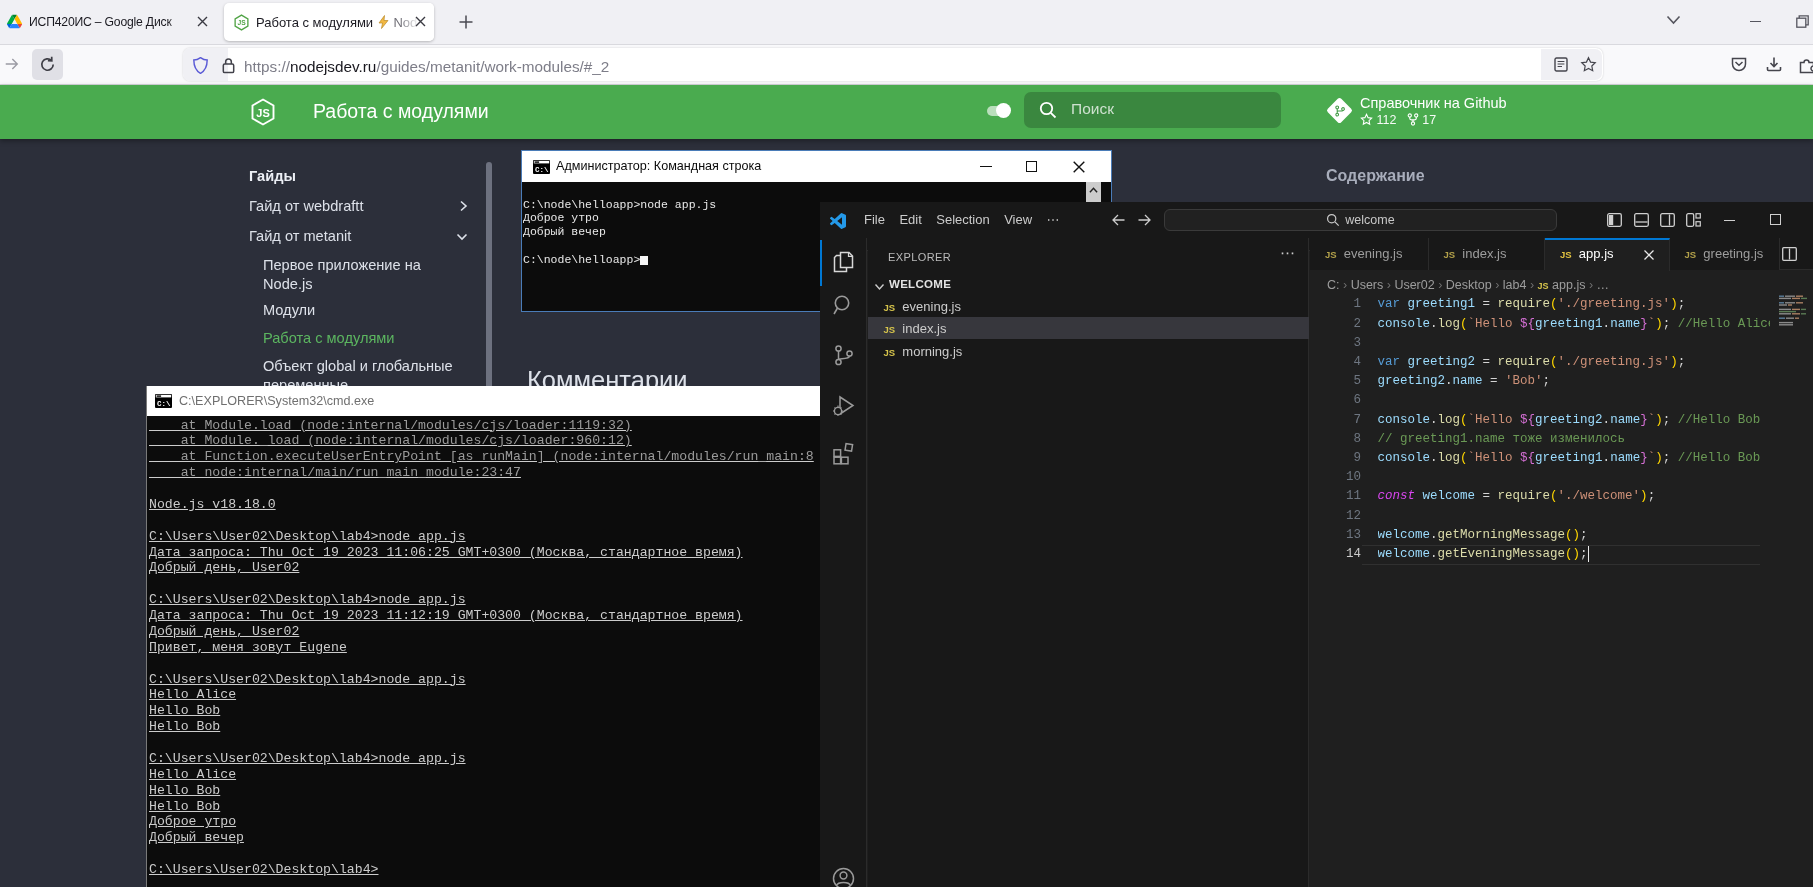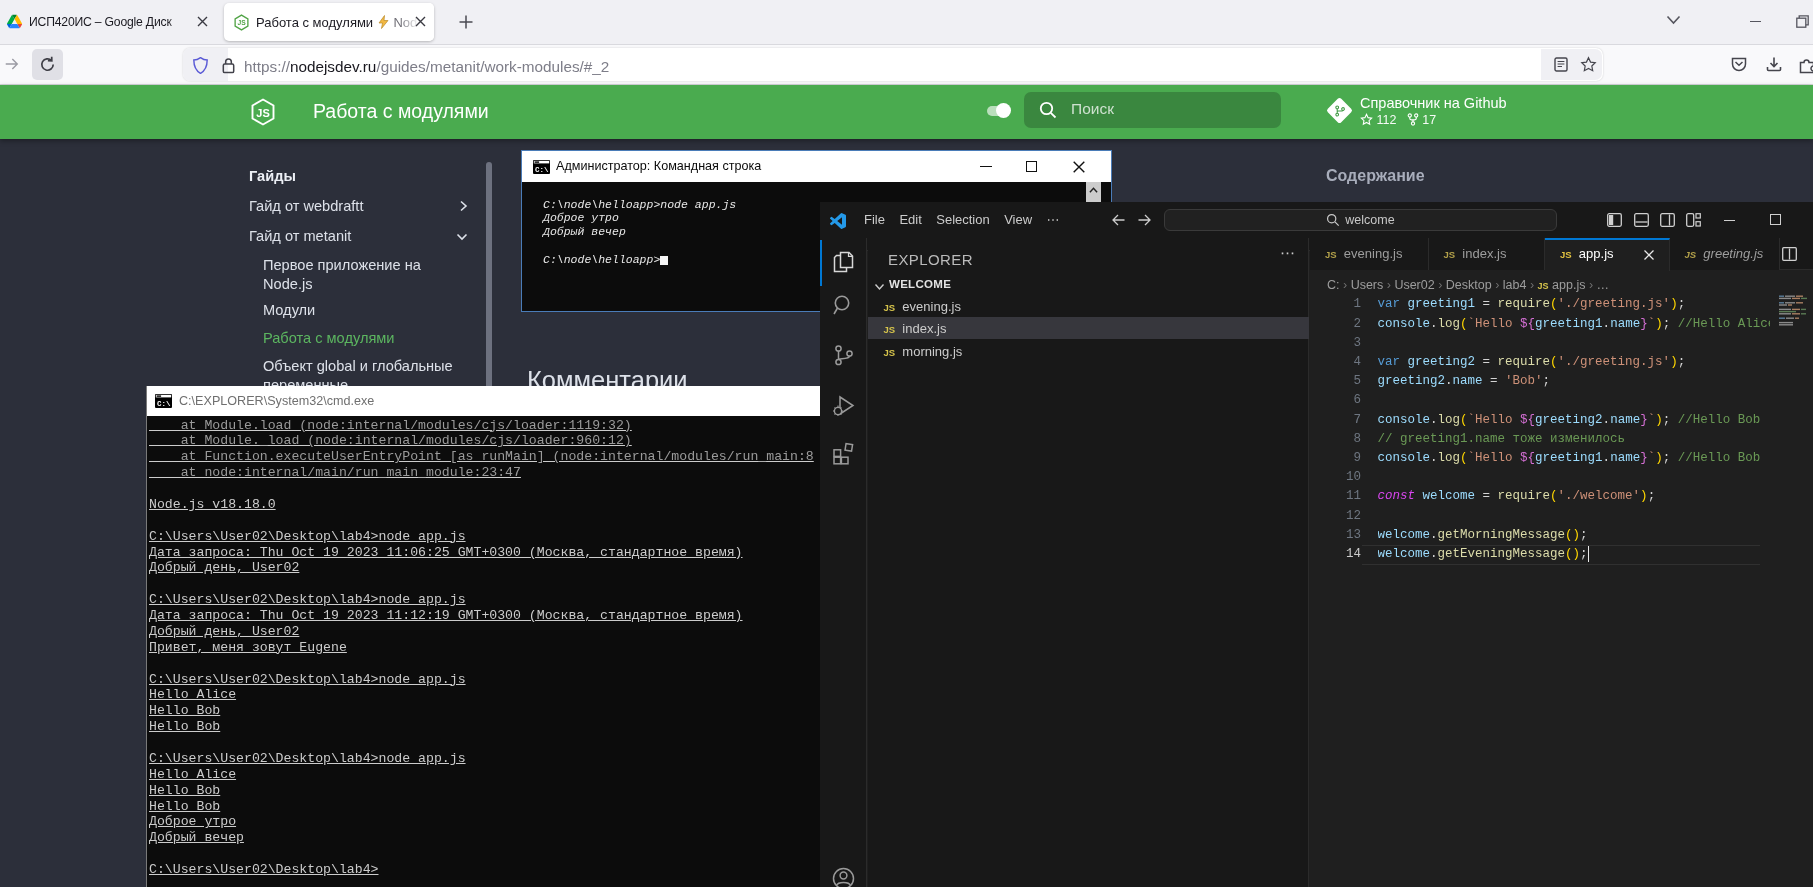--- a/index.html
+++ b/index.html
@@ -174,21 +174,21 @@
       <text x="2" y="11.5" font-size="7.5" font-weight="bold" fill="#ffffff" font-family="Liberation Mono">C:\</text>
     </svg>
     <div class="abs" style="left:34px;top:8px;font-size:12.6px;color:#0a0a0a;">Администратор: Командная строка</div>
     <div class="abs" style="left:458px;top:15px;width:12px;height:1.4px;background:#111;"></div>
     <div class="abs" style="left:504px;top:10px;width:10.5px;height:10.5px;border:1.4px solid #111;"></div>
     <svg class="abs" style="left:551px;top:10px;" width="12" height="12" viewBox="0 0 12 12">
         <path d="M0.7 0.7 L11.3 11.3 M11.3 0.7 L0.7 11.3" stroke="#111" stroke-width="1.4"></path>
       </svg>
   </div>
 
-  <pre class="mono" style="position:absolute;left:21px;top:46.5px;font-size:11.5px;line-height:13.9px;color:#e8e8e8;font-style:italic;">C:\node\helloapp&gt;node app.js
+  <pre class="mono" style="position:absolute;left:1px;top:46.5px;font-size:11.5px;line-height:13.9px;color:#e8e8e8;">C:\node\helloapp&gt;node app.js
 Доброе утро
 Добрый вечер
 
 C:\node\helloapp&gt;<span style="display:inline-block;width:8px;height:9px;background:#f5f5f5;vertical-align:-1.5px;"></span></pre>
 
   <div class="abs" style="left:564px;top:31px;width:15px;height:130px;background:#cccccc;">
     <svg style="margin:4px auto 0;" width="9" height="9" viewBox="0 0 10 10">
         <path d="M1 7 L5 2.5 L9 7" stroke="#222" stroke-width="1.6" fill="none"></path>
       </svg>
   </div>
@@ -313,21 +313,21 @@
     </svg>
 
     <svg class="abs" style="left:12px;top:629px;" width="23" height="23" viewBox="0 0 23 23">
       <circle cx="11.5" cy="11.5" r="10" fill="none" stroke="#9a9a9a" stroke-width="1.5"></circle>
       <circle cx="11.5" cy="8.5" r="3.4" fill="none" stroke="#9a9a9a" stroke-width="1.5"></circle>
       <path d="M4.5 18.5 C6 14.5 17 14.5 18.5 18.5" fill="none" stroke="#9a9a9a" stroke-width="1.5"></path>
     </svg>
   </div>
 
   <div class="abs" style="left:48px;top:36px;width:441px;height:649px;background:#181818;border-right:1px solid #2b2b2b;">
-    <div class="abs" style="left:20px;top:13px;font-size:15px;color:#bbbbbb;letter-spacing:0.4px;">EXPLORER</div>
+    <div class="abs" style="left:20px;top:13px;font-size:11px;color:#bbbbbb;letter-spacing:0.4px;">EXPLORER</div>
     <div class="abs" style="left:412px;top:6px;font-size:15px;color:#cccccc;letter-spacing:1px;">⋯</div>
     <svg class="abs" style="left:6px;top:44px;" width="11" height="10" viewBox="0 0 11 10">
         <path d="M1.5 2.5 L5.5 7 L9.5 2.5" stroke="#cccccc" stroke-width="1.4" fill="none"></path>
       </svg>
     <div class="abs" style="left:21px;top:40px;font-size:11.5px;font-weight:bold;color:#e3e3e3;letter-spacing:0.3px;">WELCOME</div>
 
     <div class="abs" style="left:0;top:79.3px;width:441px;height:21.8px;background:#37373d;"></div>
     <div class="abs" style="left:15.5px;top:57.5px;width:300px;height:66px;font-size:13px;color:#cccccc;line-height:21.8px;">
       <div><span style="color:#d6c44c;font-weight:bold;font-size:9.5px;">JS</span>&nbsp; evening.js</div>
       <div><span style="color:#d6c44c;font-weight:bold;font-size:9.5px;">JS</span>&nbsp; index.js</div>
@@ -344,21 +344,21 @@
     <div class="abs" style="left:118.5px;top:0;width:116.5px;height:32px;background:#181818;border-right:1px solid #2b2b2b;">
       <div style="margin:8px 0 0 15px;font-size:13px;color:#9d9d9d;"><span style="color:#b3a14a;font-weight:bold;font-size:9.5px;">JS</span>&nbsp; index.js</div>
     </div>
     <div class="abs" style="left:235px;top:0;width:124.5px;height:33px;background:#1f1f1f;border-top:2px solid #0078d4;border-right:1px solid #2b2b2b;">
       <div style="margin:6px 0 0 15px;font-size:13px;color:#ffffff;"><span style="color:#e2c341;font-weight:bold;font-size:9.5px;">JS</span>&nbsp; app.js</div>
       <svg class="abs" style="left:98px;top:9px;" width="12" height="12" viewBox="0 0 12 12">
           <path d="M1.5 1.5 L10.5 10.5 M10.5 1.5 L1.5 10.5" stroke="#e8e8e8" stroke-width="1.3"></path>
         </svg>
     </div>
     <div class="abs" style="left:359.5px;top:0;width:110px;height:32px;background:#181818;border-right:1px solid #2b2b2b;">
-      <div style="margin:8px 2px 0 15px;font-size:13px;color:#9d9d9d;font-style:italic;"><span style="color:#b3a14a;font-weight:bold;font-size:9.5px;">JS</span>&nbsp; greeting.js</div>
+      <div style="margin:8px 2px 0 15px;font-size:13px;color:#9d9d9d;"><span style="color:#b3a14a;font-weight:bold;font-size:9.5px;">JS</span>&nbsp; greeting.js</div>
     </div>
 
     <svg class="abs" style="left:472px;top:9px;" width="15" height="14" viewBox="0 0 15 14">
         <rect x="0.7" y="0.7" width="13.6" height="12.6" rx="1" fill="none" stroke="#cfcfcf" stroke-width="1.3"></rect>
         <path d="M7.5 1.5 V12.5" stroke="#cfcfcf" stroke-width="1.3"></path>
       </svg>
 
     <div class="abs" style="left:17px;top:40px;font-size:12.5px;color:#9d9d9d;white-space:nowrap;">C: <span style="color:#707070;">›</span> Users <span style="color:#707070;">›</span> User02 <span style="color:#707070;">›</span> Desktop <span style="color:#707070;">›</span> lab4 <span style="color:#707070;">›</span> <span style="color:#d6c44c;font-weight:bold;font-size:9px;">JS</span> app.js <span style="color:#707070;">›</span> …</div>
 
     <div class="abs" style="left:52px;top:306.8px;width:398px;height:1px;background:#303030;"></div>

